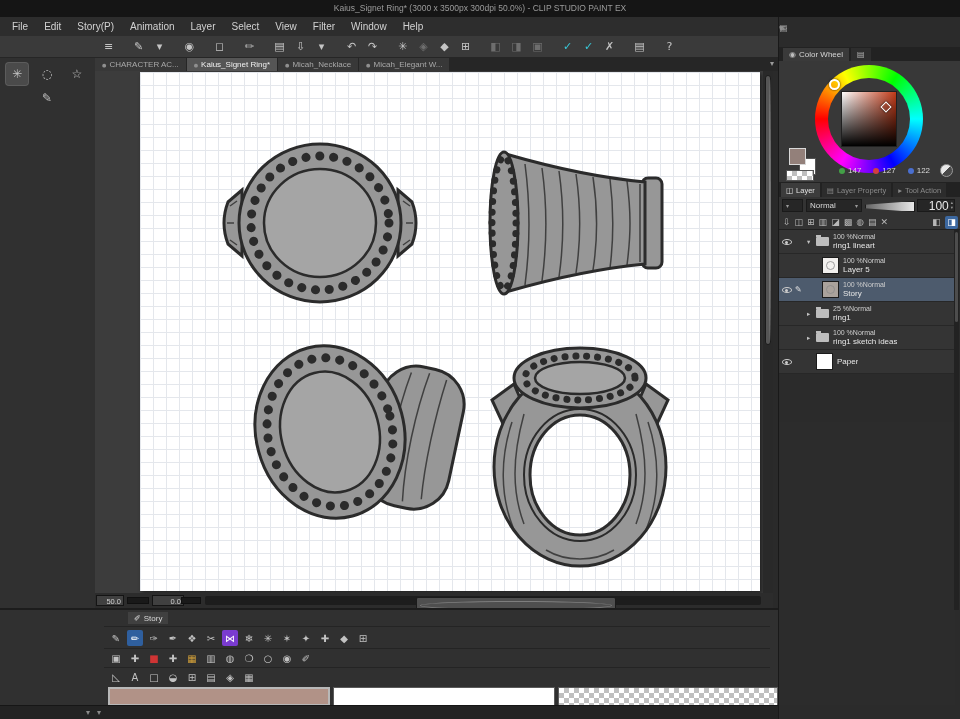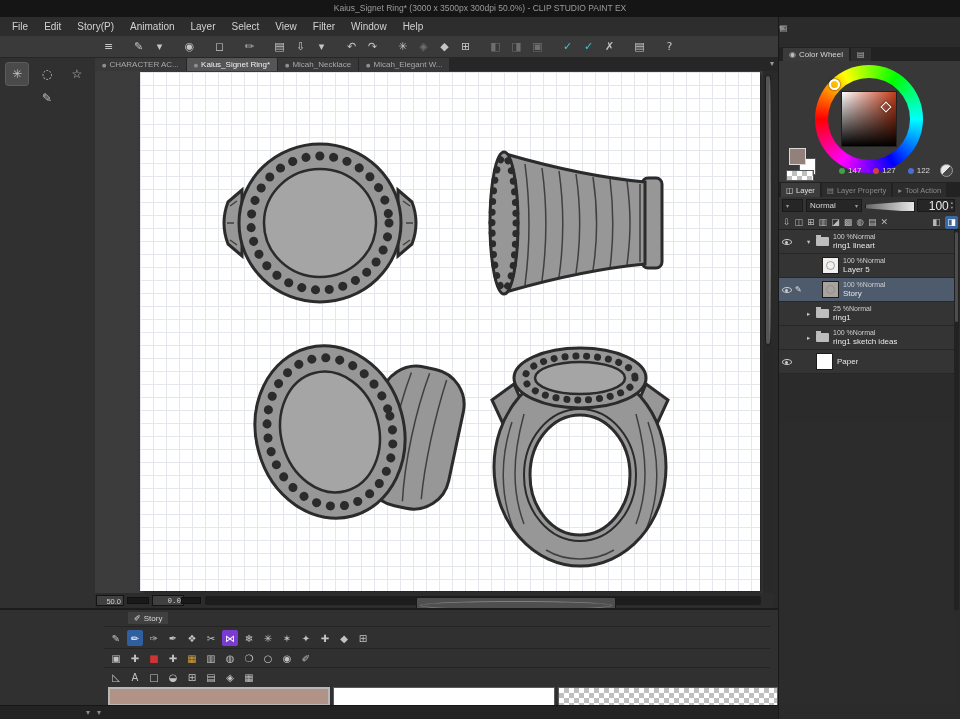--- a/index.html
+++ b/index.html
@@ -283,21 +283,21 @@
       </svg>
     </div>
     <div class="vscroll">
         <div class="thumb"></div>
       </div>
   </div>
 
   <div class="statusrow">
     <div class="numbox" style="left:1px;width:28px;">50.0</div>
     <div class="minibar" style="left:32px;width:22px;"></div>
-    <div class="numbox" style="left:57px;width:32px;font-family:Liberation Mono, monospace;">0.0</div>
+    <div class="numbox" style="left:57px;width:32px;">0.0</div>
     <div class="minibar" style="left:86px;width:20px;"></div>
     <div class="hscroll">
         <div class="thumb"></div>
       </div>
   </div>
 
   <div class="bottom-panel">
     <div class="tool-tab">
       <span class="icon">✐</span>
       <span>Story</span>

